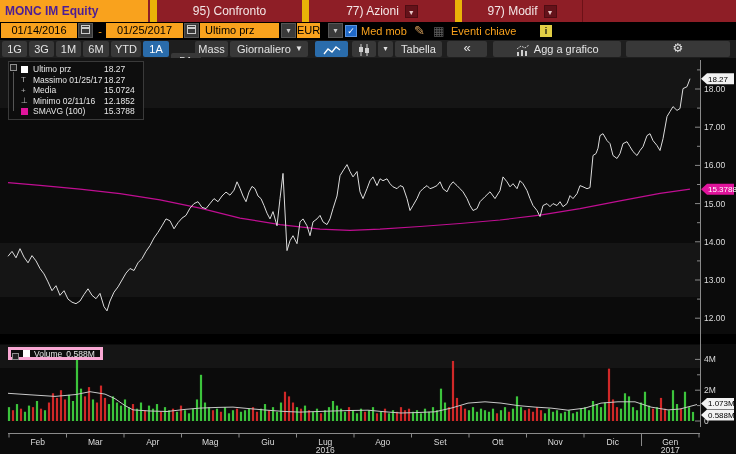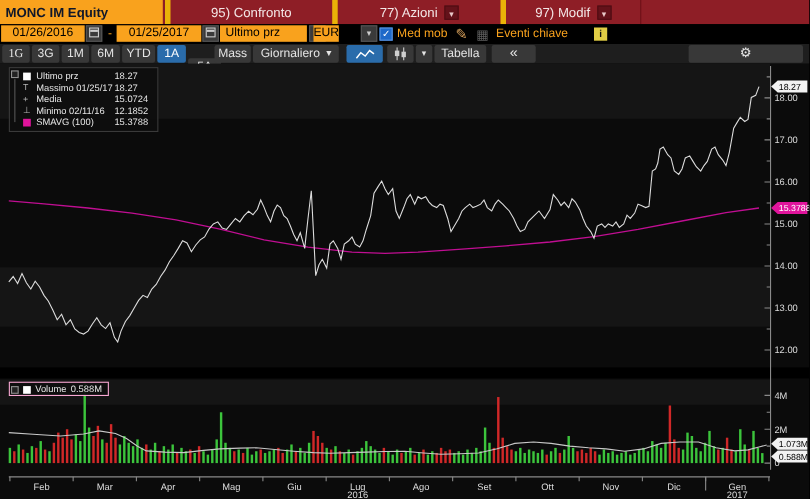--- a/index.html
+++ b/index.html
@@ -1,24 +1,24 @@
 <!DOCTYPE html>
 <html><head>
 <meta charset="utf-8">
 <style>
   html,body{margin:0;padding:0;background:#000;}
   *{box-sizing:border-box;}
   .screen{position:relative;width:736px;height:454px;background:#000;overflow:hidden;
           font-family:"Liberation Sans","DejaVu Sans",sans-serif;-webkit-font-smoothing:none;}
   
   .titlebar{position:absolute;left:0;top:0;width:736px;height:22px;background:#8e1e26;}
-  .ticker{position:absolute;left:0;top:0;width:148px;height:22px;background:#f9a21d;color:#0f172a;
+  .ticker{position:absolute;left:0;top:0;width:148px;height:22px;background:#f9a21d;color:#4c1d95;
           font-size:12px;line-height:22px;padding-left:5px;font-weight:bold;}
   .menu-item{position:absolute;top:0;height:22px;color:#f3e6e6;font-size:12px;line-height:22px;
-             display:flex;align-items:center;justify-content:center;gap:6px;border-left:5px solid #eab308;}
+             display:flex;align-items:center;justify-content:center;gap:6px;border-left:7px solid #eab308;}
   .menu-item .dd{width:13px;height:13px;background:#64121a;color:#e8c9c9;font-size:8px;line-height:13px;
                  text-align:center;border:1px solid #4f0c12;}
   .win-title{position:absolute;right:8px;top:0;height:22px;color:#ffffff;font-size:12.5px;line-height:22px;}
   
   .row2{position:absolute;left:0;top:22px;width:736px;height:18px;background:#000;}
   .orange-box{position:absolute;top:1px;height:15px;background:#f9a21d;color:#000;font-size:11px;
               line-height:15px;text-align:center;}
   .sq-btn{position:absolute;top:1px;width:15px;height:15px;background:#3a3a3a;border:1px solid #555;
           color:#ccc;font-size:8px;line-height:13px;text-align:center;}
   .cal-glyph{width:9px;height:9px;border:1px solid #ccc;margin:1px auto 0;position:relative;}
@@ -41,21 +41,21 @@
   .legend{position:absolute;left:8px;top:3px;width:136px;background:rgba(14,14,14,.94);
           border:1px solid #3a3a3a;padding:2px 3px 2px 12px;z-index:3;}
   .legend .tree{position:absolute;left:4px;top:10px;width:1px;height:39px;background:#555;}
   .expander{position:absolute;left:1px;top:2px;width:7px;height:7px;border:1px solid #909090;background:#222;}
   .lrow{display:flex;align-items:center;height:10.5px;font-size:8.5px;color:#e6e6e6;white-space:nowrap;}
   .lrow .mk{width:12px;display:inline-flex;justify-content:flex-start;color:#b5b5b5;font-size:8px;}
   .lrow .sw{width:7px;height:7px;display:inline-block;}
   .lrow .lb{flex:1;}
   .lrow .vl{width:36px;text-align:left;}
   .vlegend{position:absolute;left:8px;top:289px;height:13px;background:rgba(14,14,14,.94);
-           border:1px solid #f9a8d4;padding:1px 5px 1px 12px;display:flex;align-items:flex-end;gap:4px;
+           border:3px solid #f9a8d4;padding:1px 5px 1px 12px;display:flex;align-items:center;gap:4px;
            font-size:8.5px;color:#e6e6e6;z-index:3;white-space:nowrap;}
   svg text{font-family:"Liberation Sans","DejaVu Sans",sans-serif;}
 </style>
 </head>
 <body>
 
 <div class="screen">
 
   <div class="titlebar">
     <div class="ticker">MONC IM Equity</div>
@@ -66,44 +66,44 @@
       <span>77) Azioni</span>
       <span class="dd">▾</span>
     </div>
     <div class="menu-item" style="left:455px;width:128px;border-right:1px solid #6d1117;">
       <span>97) Modif</span>
       <span class="dd">▾</span>
     </div>
   </div>
 
   <div class="row2">
-    <div class="orange-box" style="left:1px;width:76px;">01/26/2016</div>
+    <div class="orange-box" style="left:1px;width:76px;">01/14/2016</div>
     <div class="sq-btn" style="left:78px;">
         <div class="cal-glyph"></div>
       </div>
     <div class="amber" style="left:95px;width:10px;text-align:center;">-</div>
     <div class="orange-box" style="left:106px;width:77px;">01/25/2017</div>
     <div class="sq-btn" style="left:184px;">
         <div class="cal-glyph"></div>
       </div>
     <div class="orange-box" style="left:200px;width:79px;text-align:left;padding-left:5px;">Ultimo prz</div>
     <div class="sq-btn" style="left:281px;">▾</div>
-    <div class="orange-box" style="left:285px;width:23px;">EUR</div>
+    <div class="orange-box" style="left:297px;width:23px;">EUR</div>
     <div class="sq-btn" style="left:328px;">▾</div>
     <div class="chk" style="left:345px;">✓</div>
     <div class="amber" style="left:361px;">Med mob</div>
     <div class="pencil" style="left:414px;">✎</div>
     <div class="grid-ic" style="left:433px;">▦</div>
     <div class="amber" style="left:451px;">Eventi chiave</div>
     <div class="ibadge" style="left:540px;">i</div>
   </div>
 
   <div class="row3">
     <div id="range-buttons">
-        <div class="tbtn" style="left: 2px; width: 25px; font-family: Liberation Serif, serif;">1G</div>
+        <div class="tbtn" style="left: 2px; width: 25px;">1G</div>
         <div class="tbtn" style="left: 29px; width: 25px;">3G</div>
         <div class="tbtn" style="left: 56px; width: 25px;">1M</div>
         <div class="tbtn" style="left: 83px; width: 26px;">6M</div>
         <div class="tbtn" style="left: 111px; width: 30px; text-align: center;">YTD</div>
         <div class="tbtn sel" style="left: 143px; width: 26px;">1A</div>
         <div class="tbtn" style="left: 171px; width: 30px; margin-top: 12px;">5A</div>
         <div class="tbtn" style="left: 195px; width: 33px;">Mass</div>
       </div>
     <div class="tbtn" style="left:230px;width:78px;text-align:left;padding-left:7px;">
       <span>Giornaliero</span>
@@ -118,20 +118,29 @@
       <svg class="mini" width="14" height="12" viewBox="0 0 14 12">
         <line x1="4" y1="0" x2="4" y2="12" stroke="#cfcfcf" stroke-width="1"></line>
         <rect x="2" y="3" width="4" height="5" fill="#cfcfcf"></rect>
         <line x1="10" y1="0" x2="10" y2="12" stroke="#cfcfcf" stroke-width="1"></line>
         <rect x="8" y="4" width="4" height="5" fill="#cfcfcf"></rect>
       </svg>
     </div>
     <div class="tbtn" style="left:378px;width:15px;font-size:8px;">▾</div>
     <div class="tbtn" style="left:395px;width:47px;">Tabella</div>
     <div class="tbtn" style="left:447px;width:40px;font-size:13px;line-height:14px;">«</div>
+    <div class="tbtn" style="left:493px;width:128px;">
+      <svg class="mini" width="16" height="11" viewBox="0 0 16 11">
+        <rect x="2" y="7" width="2" height="4" fill="#cfcfcf"></rect>
+          <rect x="6" y="5" width="2" height="6" fill="#cfcfcf"></rect>
+        <rect x="10" y="6" width="2" height="5" fill="#cfcfcf"></rect>
+        <polyline points="2,4 6,1 10,3 14,0" fill="none" stroke="#cfcfcf" stroke-width="1" stroke-dasharray="2,1"></polyline>
+      </svg>
+      <span>Agg a grafico</span>
+    </div>
     <div class="tbtn" style="left:626px;width:104px;font-size:12px;line-height:15px;">
       <span>⚙</span>
     </div>
   </div>
 
   <div class="chart">
     <svg id="chart-svg" width="736" height="396" viewBox="0 0 736 396">
         <rect x="0" y="0" width="736" height="396" fill="#0b0b0b"></rect>
         <rect x="0" y="0" width="700" height="50" fill="#151515"></rect>
         <rect x="0" y="185" width="700" height="54" fill="#151515"></rect>

